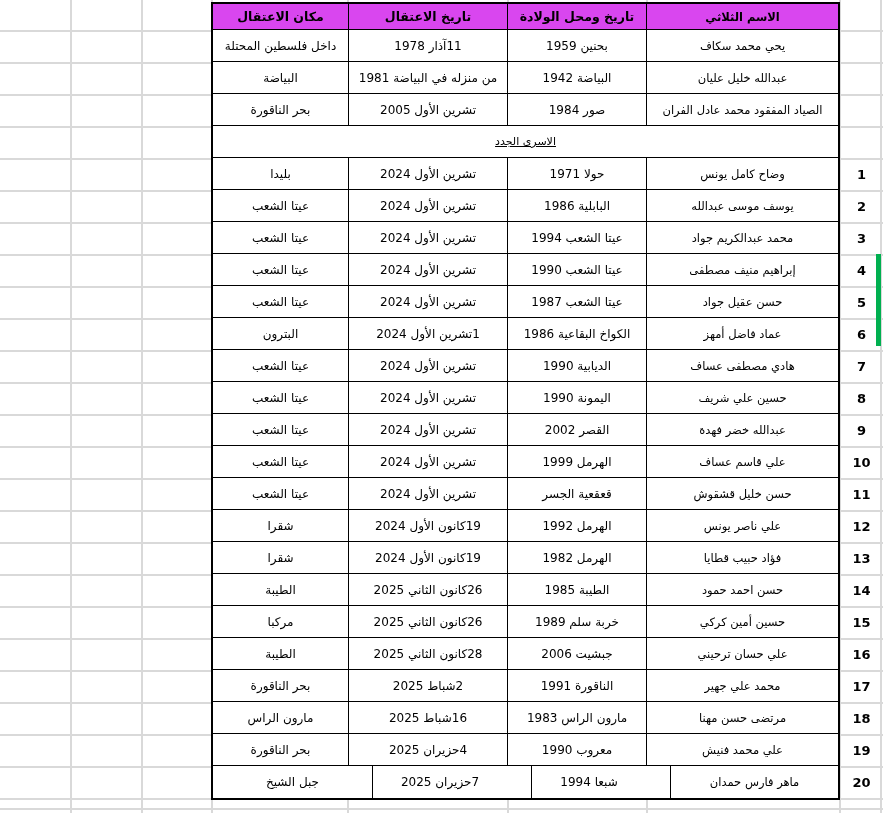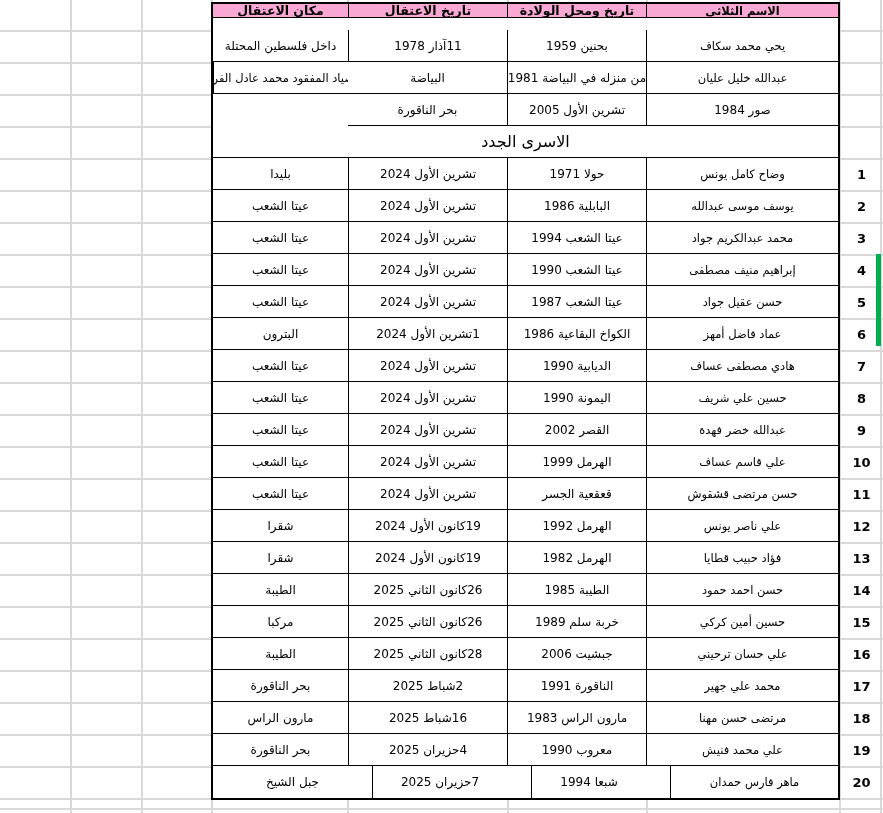--- a/index.html
+++ b/index.html
@@ -33,25 +33,25 @@
   }
   .cell {
     display:flex; align-items:center; justify-content:center;
     border-left:1.5px solid #000; border-bottom:1.5px solid #000;
     font-size:12px; color:#000; overflow:hidden; white-space:nowrap;
     padding:0 2px; background:#fff;
   }
   .cell.c4 { border-left:none; }
   .cell.lastrow { border-bottom:none;margin-left:24px; }
   .hcell {
-    background:#f9a8d4; font-weight:bold; font-size:12.5px; height:14px;
+    background:#d946ef; font-weight:bold; font-size:12.5px; height:26px;
   }
   .cell.c1 { font-size:11.5px; }
   .section-cell {
-    grid-column:1 / -1; border-left:none; font-size:16px;
+    grid-column:1 / -1; border-left:none; font-size:11px;text-decoration:underline;
   }
   #prisoners-table { grid-template-rows:26px; }
   
   .rownum {
     position:absolute; left:842px; width:39px; height:32px;
     display:flex; align-items:center; justify-content:center;
     font-weight:bold; font-size:13px; color:#000;
   }
   #green-marker {
     position:absolute; left:876px; top:254px; width:5px; height:92px;
@@ -78,20 +78,21 @@
   <div id="prisoners-table">
       <div class="cell hcell c1">الاسم الثلاثي</div>
       <div class="cell hcell c2">تاريخ ومحل الولادة</div>
       <div class="cell hcell c3">تاريخ الاعتقال</div>
       <div class="cell hcell c4">مكان الاعتقال</div>
       <div class="cell c1">يحي محمد سكاف</div>
       <div class="cell c2">بحنين 1959</div>
       <div class="cell c3">11آذار 1978</div>
       <div class="cell c4">داخل فلسطين المحتلة</div>
       <div class="cell c1">عبدالله خليل عليان</div>
+      <div class="cell c2">البياضة 1942</div>
       <div class="cell c3">من منزله في البياضة 1981</div>
       <div class="cell c4">البياضة</div>
       <div class="cell c1">الصياد المفقود محمد عادل الفران</div>
       <div class="cell c2">صور 1984</div>
       <div class="cell c3">تشرين الأول 2005</div>
       <div class="cell c4">بحر الناقورة</div>
       <div class="cell section-cell">الاسرى الجدد</div>
       <div class="cell c1">وضاح كامل يونس</div>
       <div class="cell c2">حولا 1971</div>
       <div class="cell c3">تشرين الأول 2024</div>
@@ -125,21 +126,21 @@
       <div class="cell c3">تشرين الأول 2024</div>
       <div class="cell c4">عيتا الشعب</div>
       <div class="cell c1">عبدالله خضر فهدة</div>
       <div class="cell c2">القصر 2002</div>
       <div class="cell c3">تشرين الأول 2024</div>
       <div class="cell c4">عيتا الشعب</div>
       <div class="cell c1">علي قاسم عساف</div>
       <div class="cell c2">الهرمل 1999</div>
       <div class="cell c3">تشرين الأول 2024</div>
       <div class="cell c4">عيتا الشعب</div>
-      <div class="cell c1">حسن مرتضى قشقوش</div>
+      <div class="cell c1">حسن خليل قشقوش</div>
       <div class="cell c2">قعقعية الجسر</div>
       <div class="cell c3">تشرين الأول 2024</div>
       <div class="cell c4">عيتا الشعب</div>
       <div class="cell c1">علي ناصر يونس</div>
       <div class="cell c2">الهرمل 1992</div>
       <div class="cell c3">19كانون الأول 2024</div>
       <div class="cell c4">شقرا</div>
       <div class="cell c1">فؤاد حبيب قطايا</div>
       <div class="cell c2">الهرمل 1982</div>
       <div class="cell c3">19كانون الأول 2024</div>

